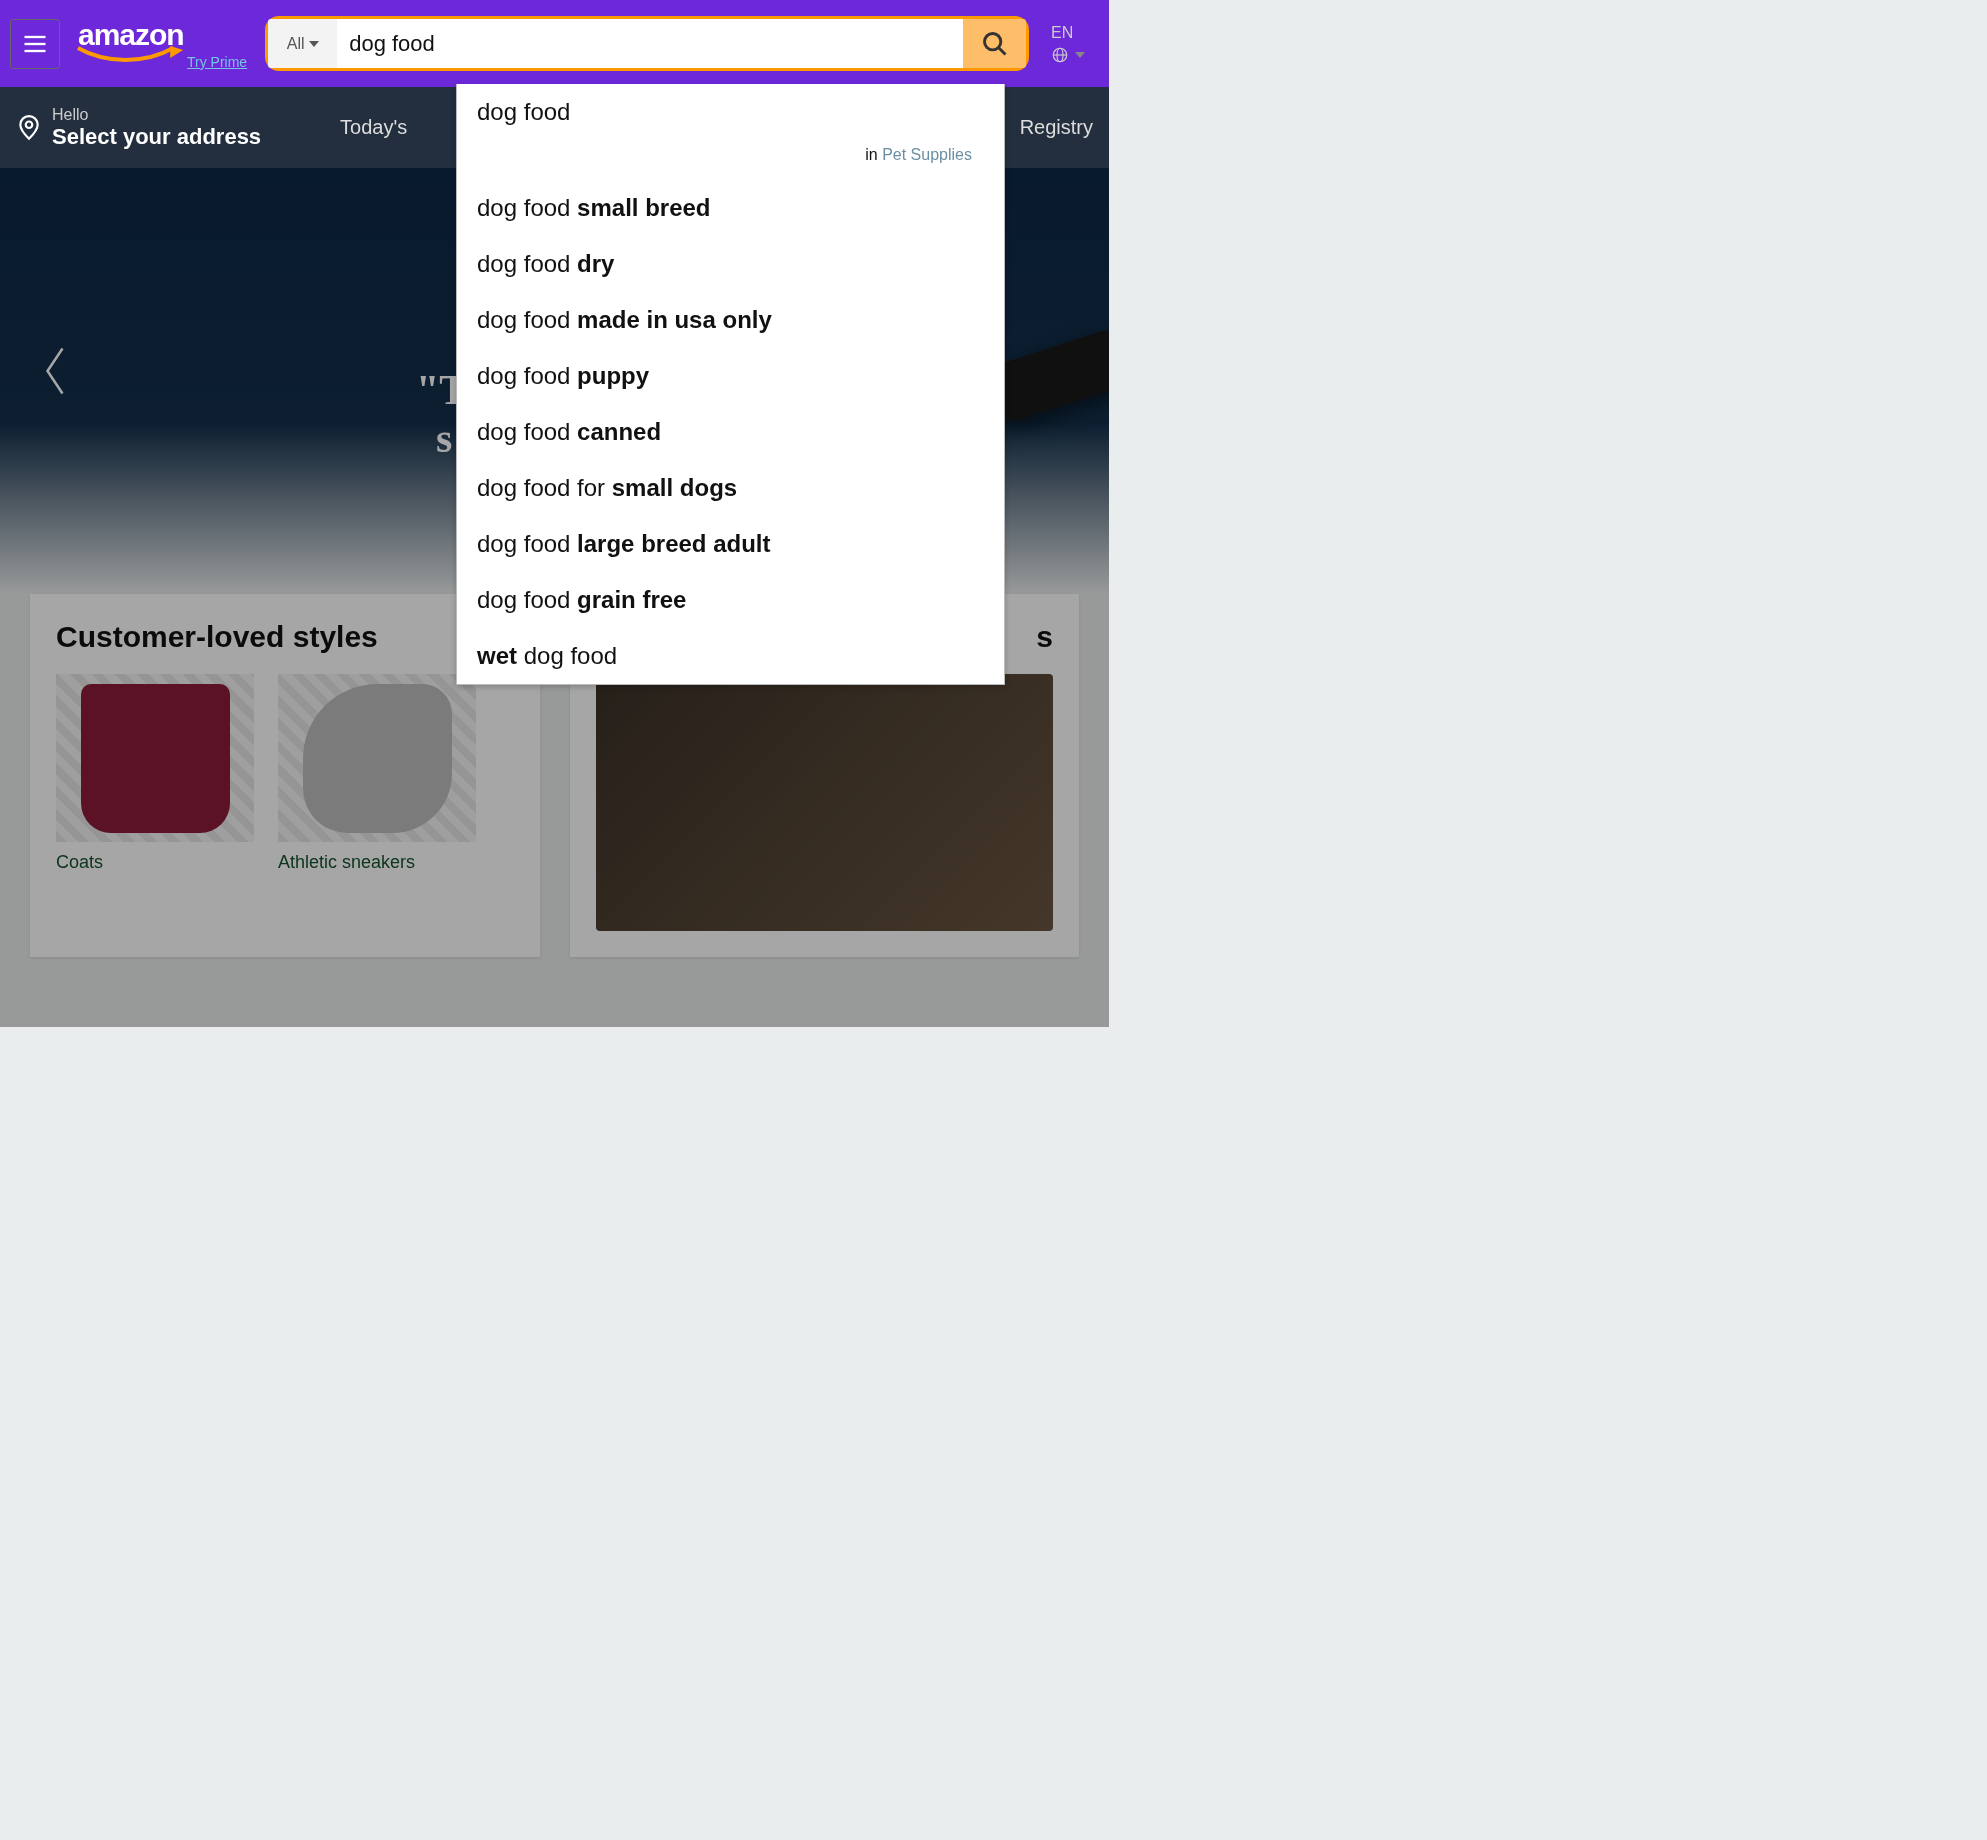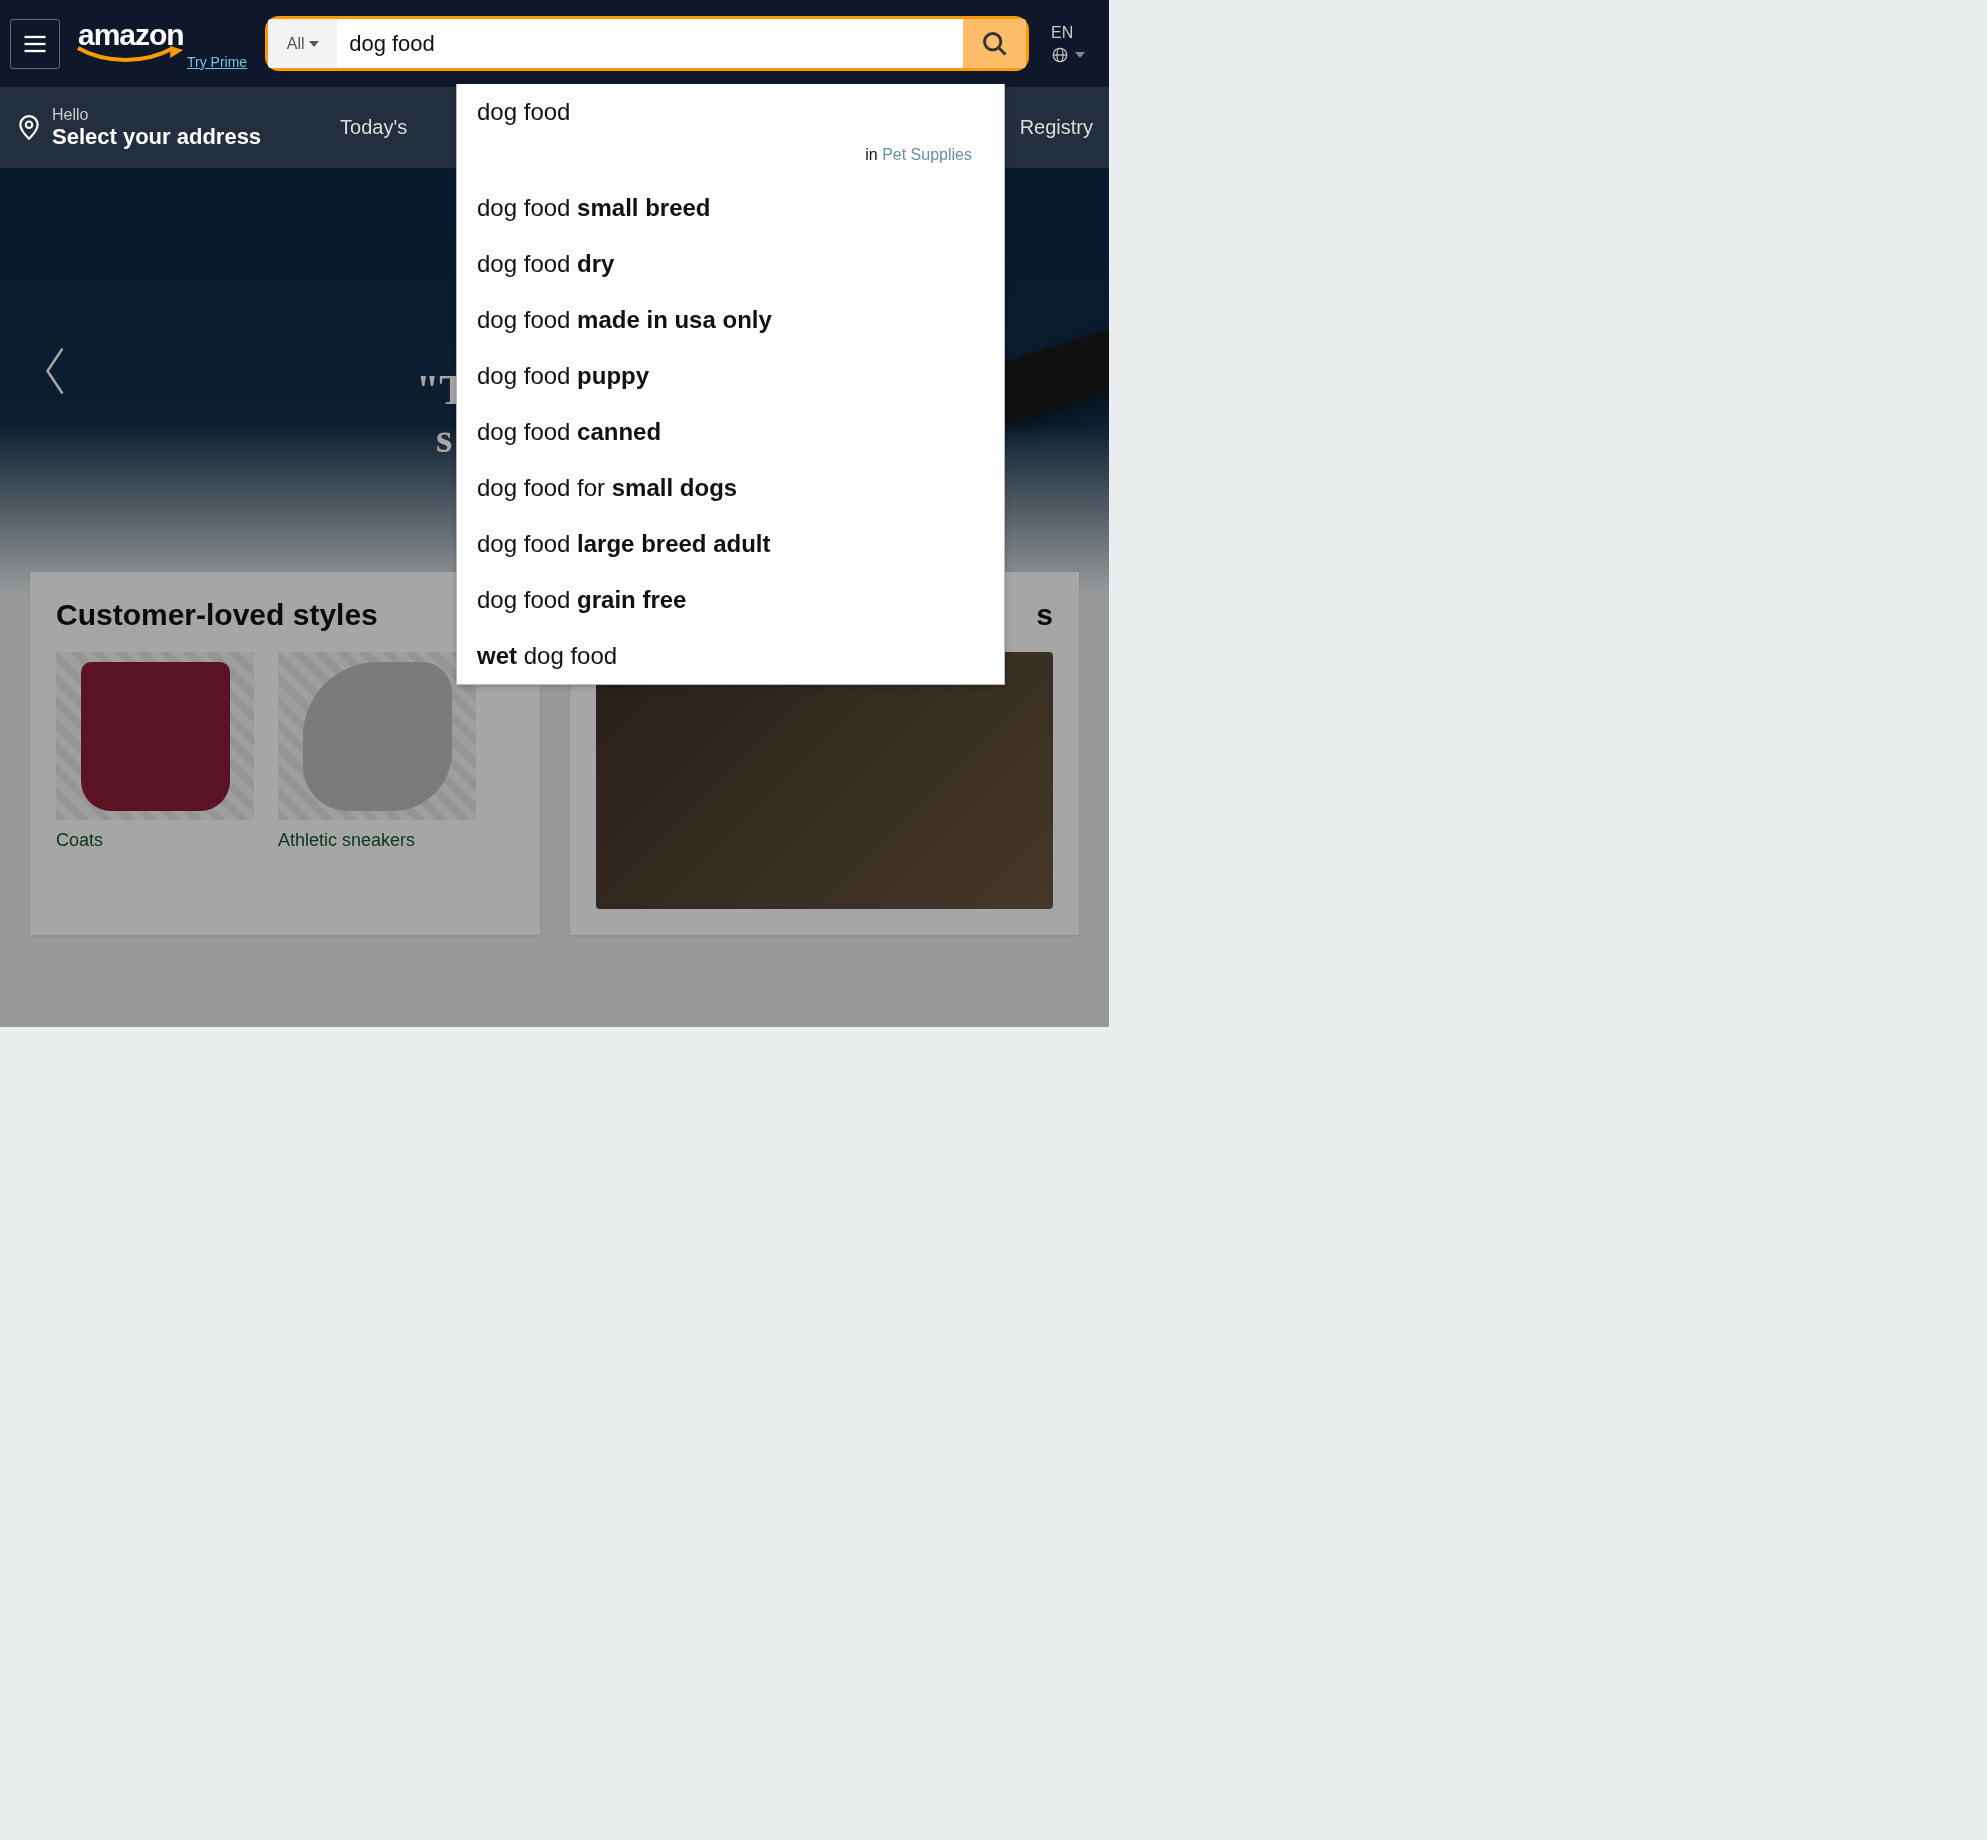--- a/index.html
+++ b/index.html
@@ -1,19 +1,19 @@
 <!DOCTYPE html>
 <html><head>
 <meta charset="utf-8">
 <style>
 * { margin: 0; padding: 0; box-sizing: border-box; }
 body { font-family: "Amazon Ember", Arial, sans-serif; background: #eaeded; width: 1109px; height: 1027px; overflow: hidden; position: relative; }
 
 
-.navbar { background: #0f172a; height: 87px; display: flex; align-items: center; padding: 0 10px; gap: 8px; }
+.navbar { background: #6d28d9; height: 87px; display: flex; align-items: center; padding: 0 10px; gap: 8px; }
 .hamburger { width: 50px; height: 50px; border: 1px solid #666; border-radius: 3px; display: flex; align-items: center; justify-content: center; cursor: pointer; }
 .hamburger svg { width: 28px; height: 28px; }
 .logo-area { display: flex; flex-direction: column; padding: 0 10px; }
 .logo-text { color: #fff; font-size: 30px; font-weight: 700; letter-spacing: -1px; }
 .arrow-svg { margin-left: -2px; margin-top: -6px; }
 .try-prime { color: #75c4e5; font-size: 14px; text-decoration: underline; margin-left: 109px; margin-top: -8px; }
 
 .search-wrap { flex: 1; position: relative; }
 .search { display: flex; height: 55px; border: 3px solid #ff9900; border-radius: 14px; overflow: visible; }
 .search-dept { background: #f3f3f3; width: 69px; display: flex; align-items: center; justify-content: center; gap: 4px; border-top-left-radius: 3px; border-bottom-left-radius: 3px; cursor: pointer; color: #555; font-size: 16px; position: relative; }
@@ -35,21 +35,21 @@
 .nav-link { font-size: 20px; color: #ddd; cursor: pointer; }
 .nav-link.right { margin-left: auto; }
 
 
 .hero { position: relative; width: 100%; height: 426px; background: linear-gradient(180deg, #0d2846 0%, #132f4a 60%, rgba(19,47,74,0) 100%); overflow: hidden; }
 .hero-text { position: absolute; left: 416px; top: 198px; color: #fff; font-size: 42px; font-weight: 700; font-family: Georgia, serif; }
 .hero-arrow { position: absolute; top: 178px; left: 40px; cursor: pointer; }
 .remote { position: absolute; right: -30px; top: 178px; width: 158px; height: 59px; background: #1a1a1a; border-radius: 30px; transform: rotate(-18deg); box-shadow: 0 8px 20px rgba(0,0,0,.5); }
 
 
-.cards { position: absolute; top: 572px; left: 0; right: 0; display: flex; gap: 30px; padding: 0 30px; }
+.cards { position: absolute; top: 594px; left: 0; right: 0; display: flex; gap: 30px; padding: 0 30px; }
 .card { background: #fff; flex: 1; padding: 26px; box-shadow: 0 1px 3px rgba(0,0,0,.1); }
 .card h2 { font-size: 30px; font-weight: 700; margin-bottom: 20px; color: #111; }
 .tiles { display: flex; gap: 24px; }
 .tile { display: flex; flex-direction: column; gap: 10px; }
 .tile-img { width: 198px; height: 168px; background: repeating-linear-gradient(45deg, #e5e5e5 0 8px, #f5f5f5 8px 16px); display: flex; align-items: center; justify-content: center; overflow: hidden; position: relative; }
 .tile-label { font-size: 18px; color: #14532d; }
 .jacket { width: 149px; height: 149px; background: #8c1c3a; border-radius: 10px 10px 30px 30px; position: relative; }
 .shoe { width: 149px; height: 149px; background: #bdbdbd; border-radius: 50% 20% 40% 30%; }
 .card-right-bg { background: linear-gradient(135deg, #3b3128 0%, #6a5640 100%); width: 100%; height: 257px; border-radius: 4px; }
 

